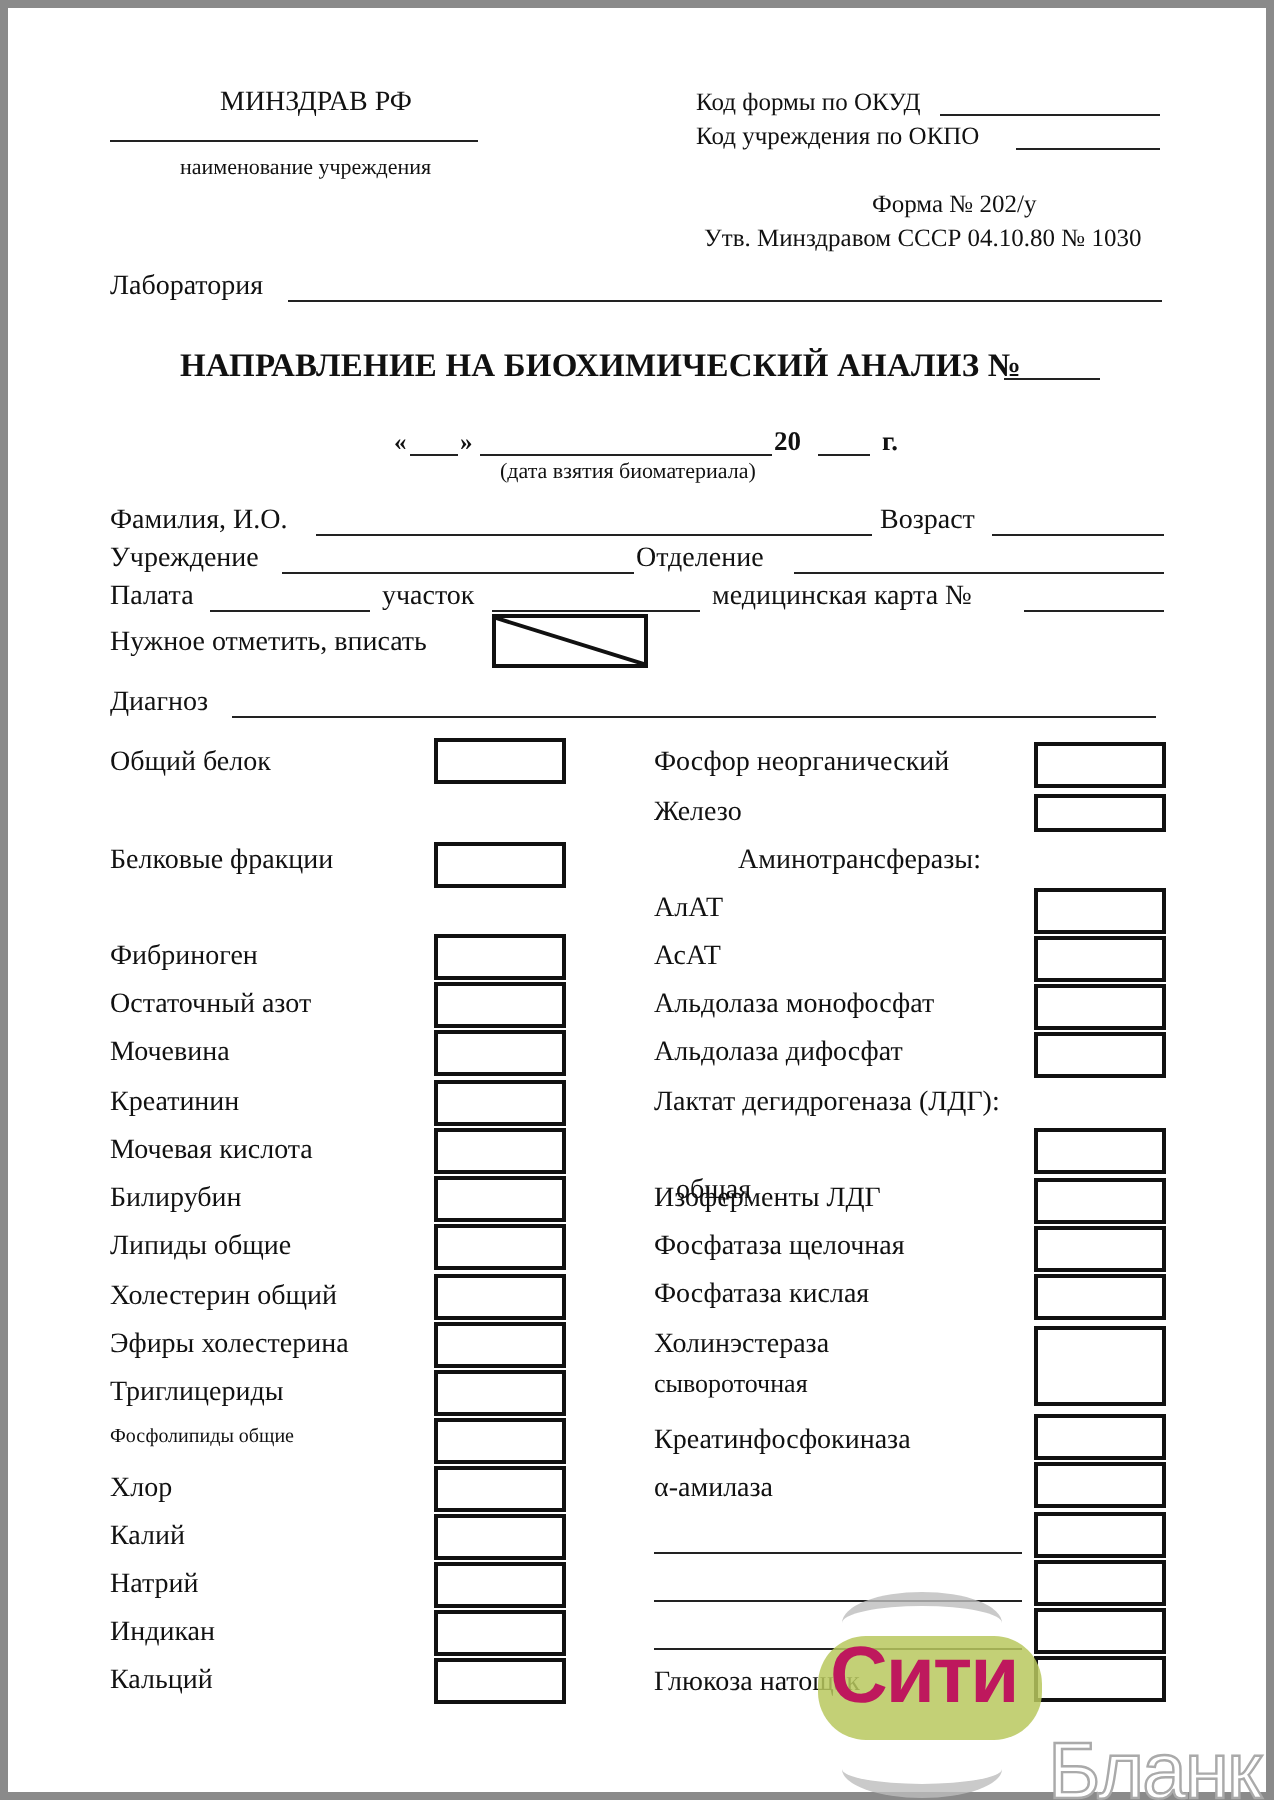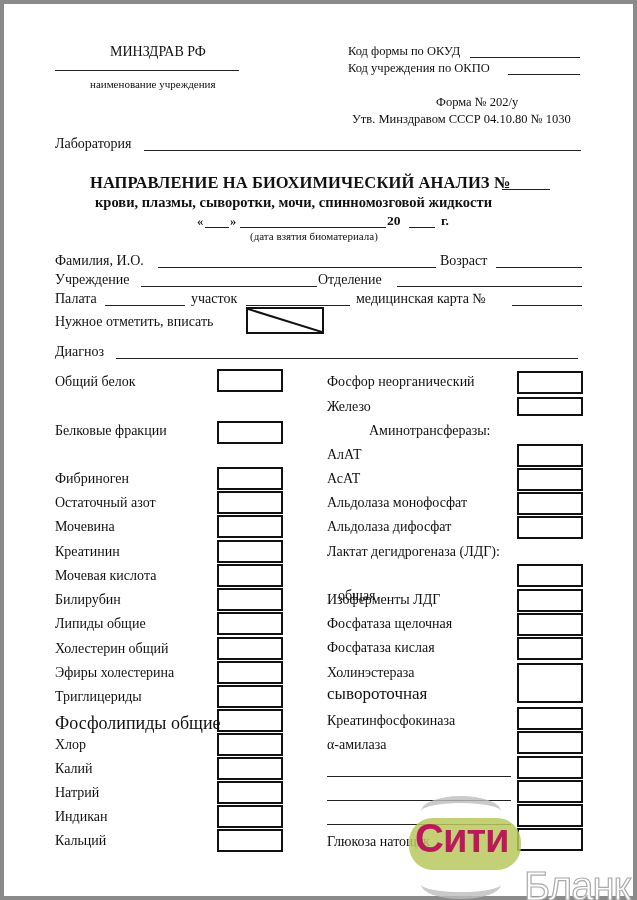--- a/index.html
+++ b/index.html
@@ -36,21 +36,20 @@
   <div class="abs t12" style="left:344px;top:57px;">Код учреждения по ОКПО</div>
   <div class="ul" style="left:504px;top:70px;width:72px;"></div>
   <div class="abs t12" style="left:432px;top:91px;">Форма № 202/у</div>
   <div class="abs t12" style="left:348px;top:108px;">Утв. Минздравом СССР 04.10.80 № 1030</div>
 
   <div class="abs" style="left:51px;top:132px;font-size:14px;">Лаборатория</div>
   <div class="ul" style="left:140px;top:146px;width:437px;"></div>
 
   <div class="abs title" style="left:86px;top:169px;">НАПРАВЛЕНИЕ НА БИОХИМИЧЕСКИЙ АНАЛИЗ №</div>
   <div class="ul" style="left:498px;top:185px;width:48px;"></div>
-  <div class="abs subtitle" style="left:91px;top:190px;">крови, плазмы, сыворотки, мочи, спинномозговой жидкости</div>
 
   <div class="abs t12 bold" style="left:193px;top:210px;">«</div>
   <div class="ul" style="left:201px;top:223px;width:24px;"></div>
   <div class="abs t12 bold" style="left:226px;top:210px;">»</div>
   <div class="ul" style="left:236px;top:223px;width:146px;"></div>
   <div class="abs t13 bold" style="left:383px;top:209px;">20</div>
   <div class="ul" style="left:405px;top:223px;width:26px;"></div>
   <div class="abs t13 bold" style="left:437px;top:209px;">г.</div>
   <div class="abs t11" style="left:246px;top:226px;">(дата взятия биоматериала)</div>
 
@@ -110,21 +109,21 @@
 
   <div class="abs" style="left:51px;top:637px;font-size:14px;">Холестерин общий</div>
   <div class="box" style="left:213px;top:633px;width:66px;height:23px;"></div>
 
   <div class="abs" style="left:51px;top:661px;font-size:14px;">Эфиры холестерина</div>
   <div class="box" style="left:213px;top:657px;width:66px;height:23px;"></div>
 
   <div class="abs" style="left:51px;top:685px;font-size:14px;">Триглицериды</div>
   <div class="box" style="left:213px;top:681px;width:66px;height:23px;"></div>
 
-  <div class="abs" style="left:51px;top:709px;font-size:18px;">Фосфолипиды общие</div>
+  <div class="abs" style="left:51px;top:709px;font-size:10px;">Фосфолипиды общие</div>
   <div class="box" style="left:213px;top:705px;width:66px;height:23px;"></div>
 
   <div class="abs" style="left:51px;top:733px;font-size:14px;">Хлор</div>
   <div class="box" style="left:213px;top:729px;width:66px;height:23px;"></div>
 
   <div class="abs" style="left:51px;top:757px;font-size:14px;">Калий</div>
   <div class="box" style="left:213px;top:753px;width:66px;height:23px;"></div>
 
   <div class="abs" style="left:51px;top:781px;font-size:14px;">Натрий</div>
   <div class="box" style="left:213px;top:777px;width:66px;height:23px;"></div>
@@ -163,21 +162,21 @@
   <div class="abs" style="left:323px;top:588px;font-size:14px;">Изоферменты ЛДГ</div>
   <div class="box" style="left:513px;top:585px;width:66px;height:23px;"></div>
 
   <div class="abs" style="left:323px;top:612px;font-size:14px;">Фосфатаза щелочная</div>
   <div class="box" style="left:513px;top:609px;width:66px;height:23px;"></div>
 
   <div class="abs" style="left:323px;top:636px;font-size:14px;">Фосфатаза кислая</div>
   <div class="box" style="left:513px;top:633px;width:66px;height:23px;"></div>
 
   <div class="abs" style="left:323px;top:661px;font-size:14px;">Холинэстераза</div>
-  <div class="abs" style="left:323px;top:680px;font-size:17px;">сывороточная</div>
+  <div class="abs" style="left:323px;top:680px;font-size:13px;">сывороточная</div>
   <div class="box" style="left:513px;top:659px;width:66px;height:40px;"></div>
 
   <div class="abs" style="left:323px;top:709px;font-size:14px;">Креатинфосфокиназа</div>
   <div class="box" style="left:513px;top:703px;width:66px;height:23px;"></div>
 
   <div class="abs" style="left:323px;top:733px;font-size:14px;">α-амилаза</div>
   <div class="box" style="left:513px;top:727px;width:66px;height:23px;"></div>
 
   <div class="ul" style="left:323px;top:772px;width:184px;"></div>
   <div class="box" style="left:513px;top:752px;width:66px;height:23px;"></div>

